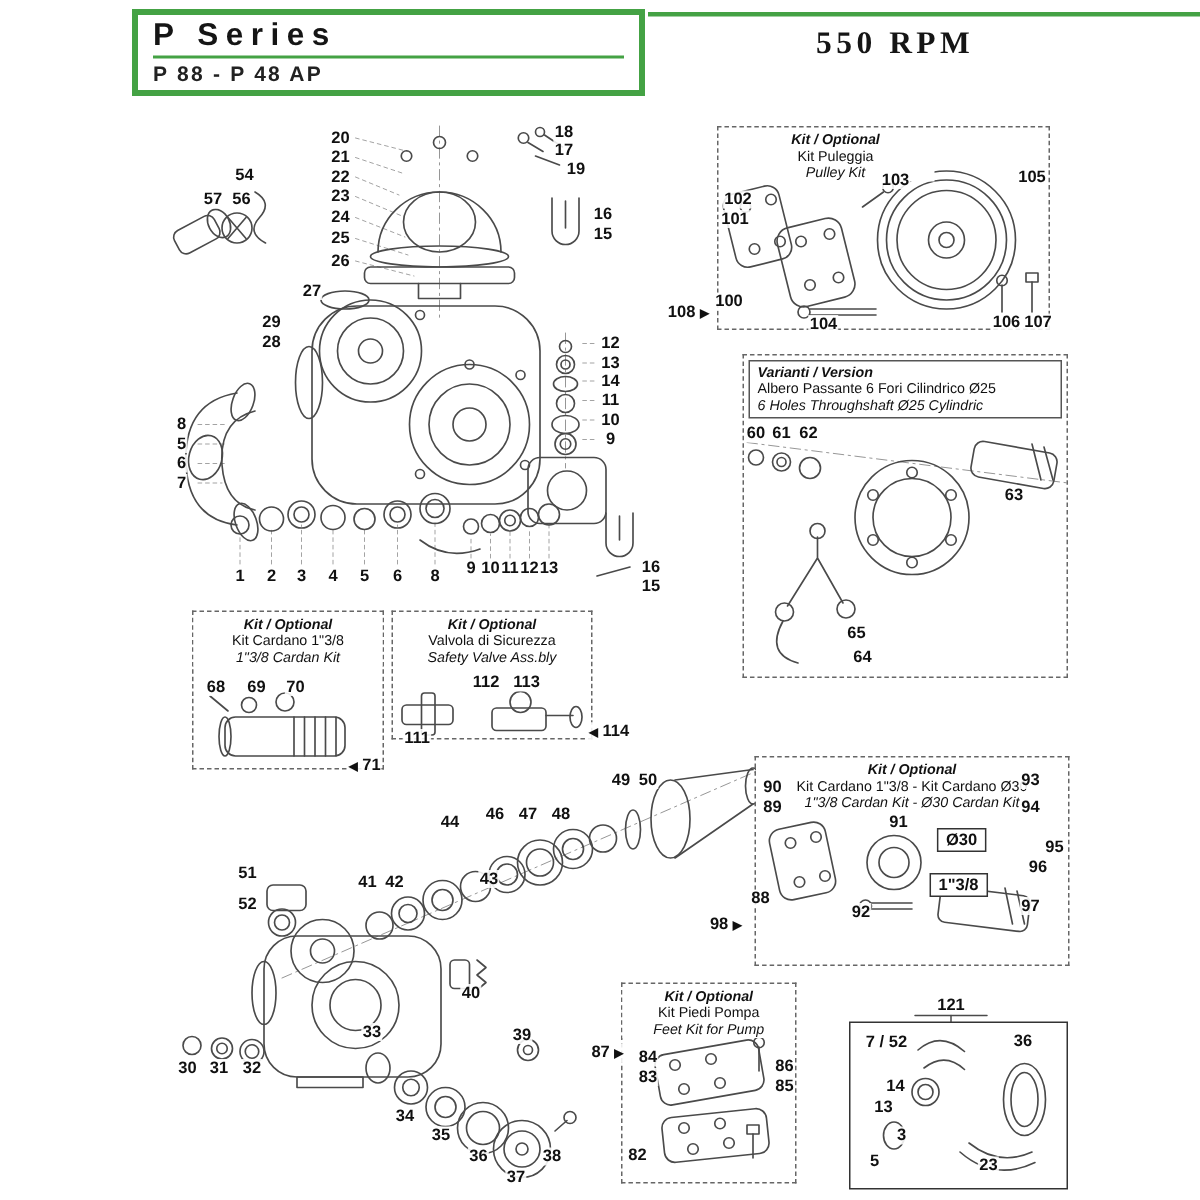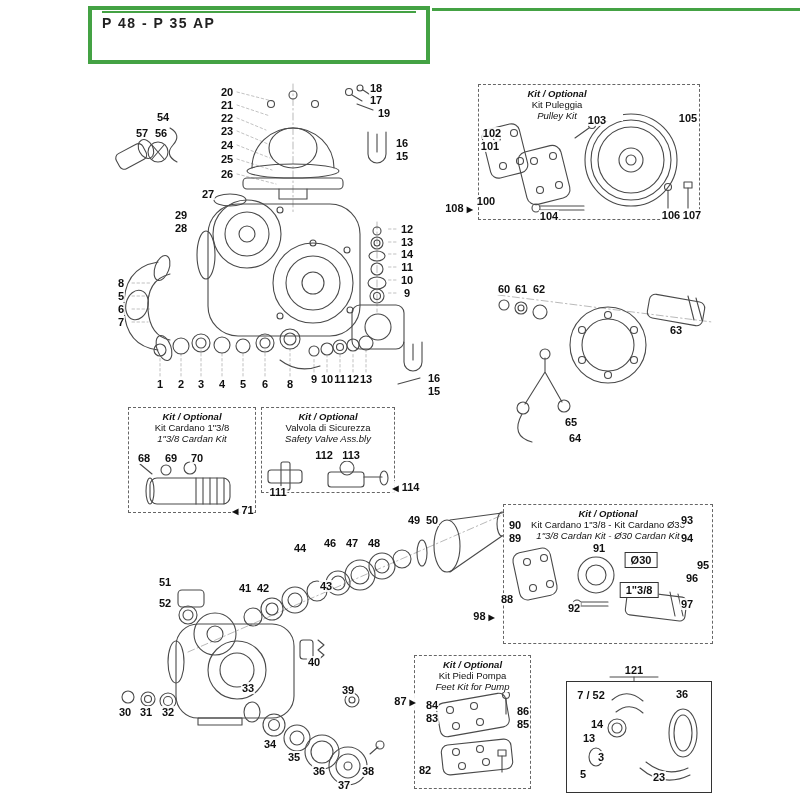--- a/index.html
+++ b/index.html
@@ -35,25 +35,27 @@
           color:#101010;background:rgba(255,255,255,.88);padding:0 1px;white-space:nowrap;}
   .plabel .arr{font-size:8px;}
   .plabel.boxed{border:1px solid #333;background:#fff;padding:1px 5px;}
 </style>
 </head>
 <body>
 
 <div class="page">
 
   <div class="series-box">
+    <div class="series-title">P Series</div>
     <div class="series-rule"></div>
-    <div class="series-model">P 48 - P 35 AP</div>
+    <div class="series-model">P 88 - P 48 AP</div>
   </div>
   <div class="cat-box">
     <div class="cat-rule"></div>
+    <div class="rpm">550 RPM</div>
   </div>
 
   <div class="diagram">
 
     <svg class="art" width="800" height="800" viewBox="0 0 800 800" aria-hidden="true">
       <g fill="none" stroke="#4a4a4a" stroke-width="1.1" stroke-linecap="round" stroke-linejoin="round">
 
         <g stroke-width="0.6" stroke="#8a8a8a" stroke-dasharray="7 3 1.5 3">
           <path d="M293 84 V214"></path>
             <path d="M377 222 V312"></path>
@@ -362,20 +364,27 @@
     </svg>
 
     <div class="kitbox" style="left:478px;top:84px;width:222px;height:136px">
       <div class="khead w130">
         <div class="kt">Kit / Optional</div>
         <div class="k1">Kit Puleggia</div>
         <div class="k2">Pulley Kit</div>
       </div>
     </div>
 
+    <div class="kitbox" style="left:495px;top:236px;width:217px;height:216px">
+      <div class="khead boxed">
+        <div class="kt">Varianti  /  Version</div>
+        <div class="k1">Albero Passante 6 Fori Cilindrico Ø25</div>
+        <div class="k2">6 Holes Throughshaft Ø25 Cylindric</div>
+      </div>
+    </div>
 
     <div class="kitbox" style="left:128px;top:407px;width:128px;height:106px">
       <div class="khead">
         <div class="kt">Kit / Optional</div>
         <div class="k1">Kit Cardano 1"3/8</div>
         <div class="k2">1"3/8 Cardan Kit</div>
       </div>
     </div>
 
     <div class="kitbox" style="left:261px;top:407px;width:134px;height:86px">

